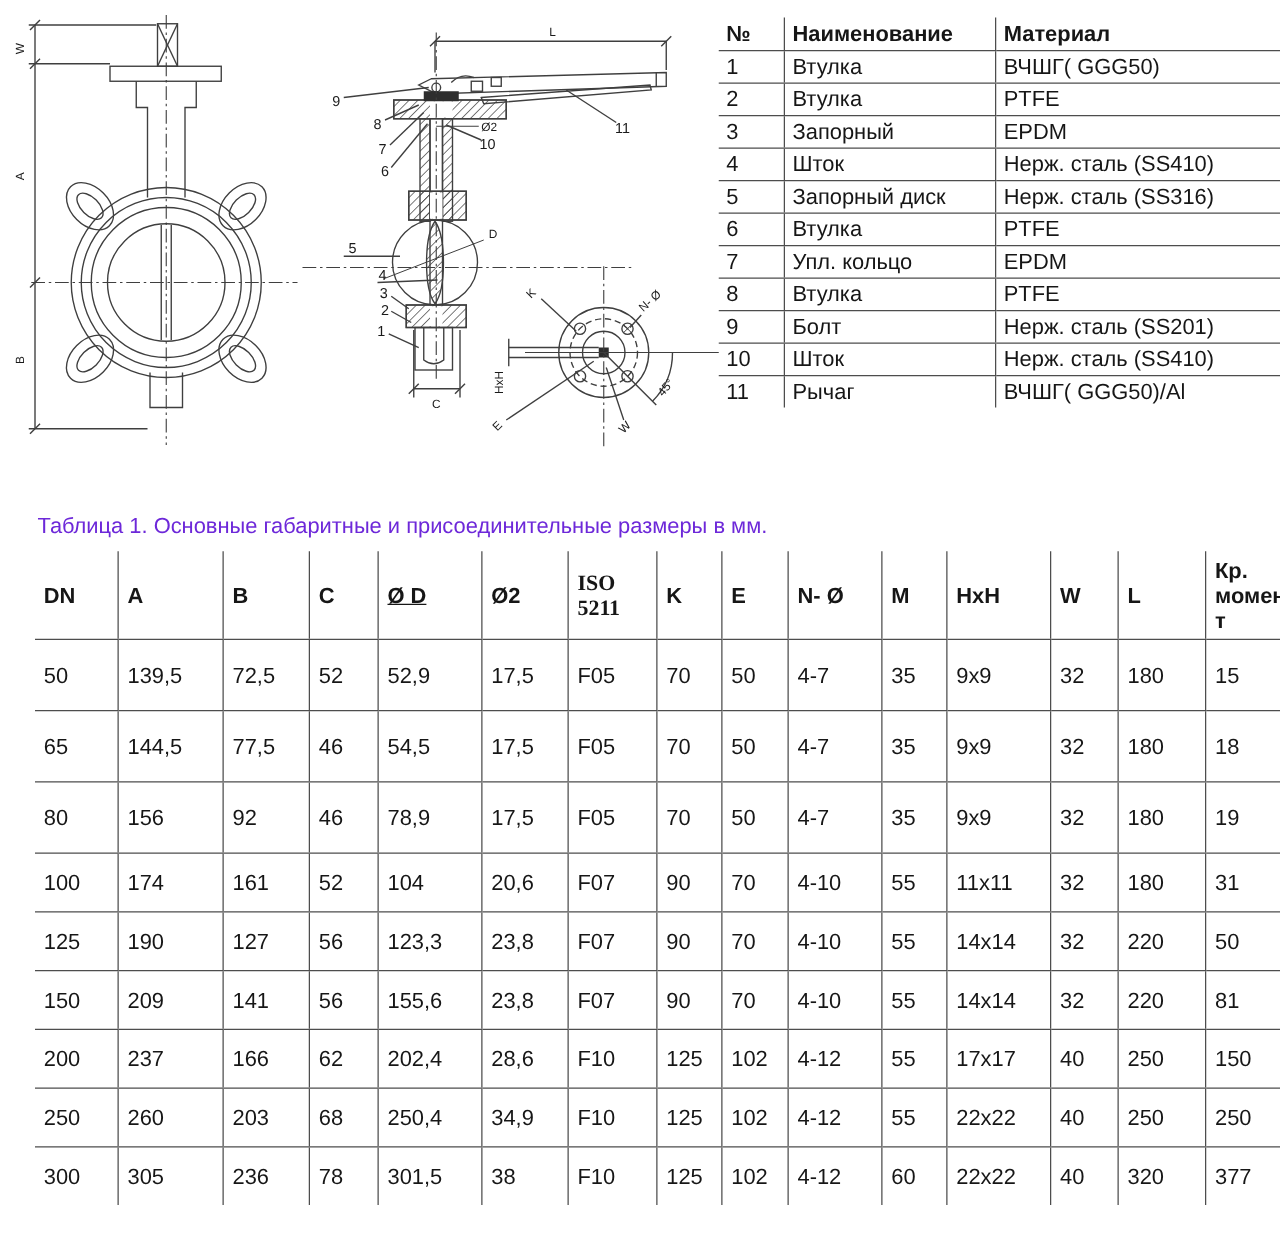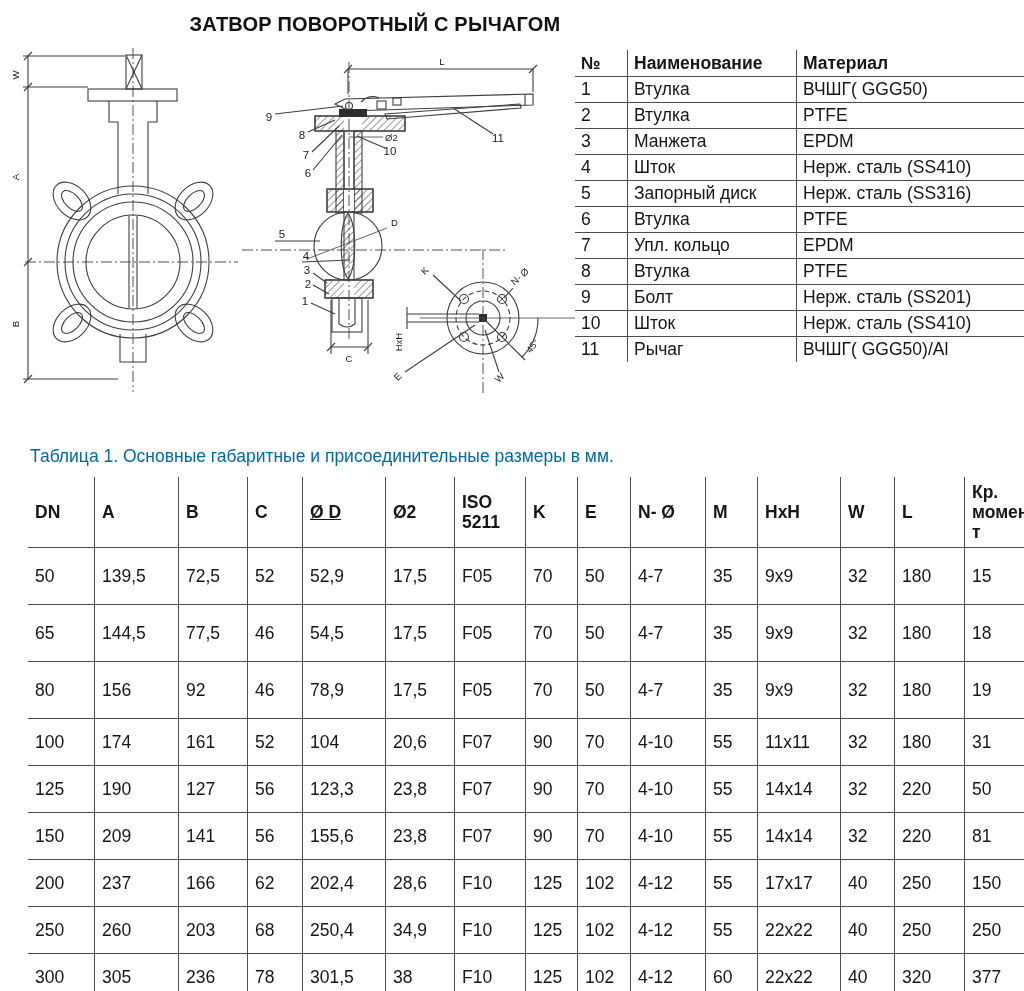--- a/index.html
+++ b/index.html
@@ -30,21 +30,21 @@
     border-bottom:1.5px solid #4d4d4d;white-space:nowrap;overflow:hidden;
   }
   .parts-table th{font-weight:bold;height:26px;}
   .parts-table th:nth-child(1){width:44px;}
   .parts-table th:nth-child(2){width:160px;}
   .parts-table th:nth-child(3){width:233px;}
   .parts-table th + th, .parts-table td + td{border-left:1.5px solid #4d4d4d;}
   .parts-table tbody tr:last-child td{border-bottom:none;}
 
   
-  .caption{margin:36px 0 10px 30px;font-size:17.5px;color:#0369a1;}
+  .caption{margin:36px 0 10px 30px;font-size:17.5px;color:#6d28d9;}
 
   
   .dims-table{
     margin-left:28px;width:978px;border-collapse:collapse;
     table-layout:fixed;font-size:17.5px;
   }
   .dims-table th,.dims-table td{
     text-align:left;vertical-align:middle;padding:2px 2px 2px 7px;
     border-bottom:1.5px solid #4d4d4d;border-left:1.5px solid #4d4d4d;
     overflow:hidden;
@@ -67,21 +67,20 @@
   .drawing .whitefill{fill:#fff;stroke:none;}
   .drawing text{stroke:none;fill:#1a1a1a;font-family:"Liberation Sans",sans-serif;}
   .drawing .lbl{font-size:11.5px;}
   .drawing .sm{font-size:9.5px;}
 </style>
 </head>
 <body>
 
 <div class="page">
 
-  <h1 class="title">ЗАТВОР ПОВОРОТНЫЙ С РЫЧАГОМ</h1>
 
   <div class="top-section">
 
     <svg class="drawing" viewBox="0 0 570 358" width="570" height="358">
       <defs>
         <pattern id="hatch" width="5" height="5" patternUnits="userSpaceOnUse" patternTransform="rotate(45)">
           <line x1="0" y1="0" x2="0" y2="5" stroke="#5a5a5a" stroke-width="1"></line>
         </pattern>
       </defs>
 
@@ -276,21 +275,21 @@
             <td>Втулка</td>
             <td>ВЧШГ( GGG50)</td>
           </tr>
           <tr>
             <td>2</td>
             <td>Втулка</td>
             <td>PTFE</td>
           </tr>
           <tr>
             <td>3</td>
-            <td>Манжета</td>
+            <td>Запорный</td>
             <td>EPDM</td>
           </tr>
           <tr>
             <td>4</td>
             <td>Шток</td>
             <td>Нерж. сталь (SS410)</td>
           </tr>
           <tr>
             <td>5</td>
             <td>Запорный диск</td>
@@ -334,21 +333,21 @@
 
   <table class="dims-table">
     <thead>
       <tr>
           <th style="width: 57px;">DN</th>
           <th style="width: 74px;">A</th>
           <th style="width: 59px;">B</th>
           <th style="width: 45px;">C</th>
           <th style="width: 73px; text-decoration: underline;">Ø D</th>
           <th style="width: 59px;">Ø2</th>
-          <th style="width: 61px;">ISO
+          <th style="width: 61px; font-family: Liberation Serif, serif;">ISO
 5211</th>
           <th style="width: 42px;">K</th>
           <th style="width: 43px;">E</th>
           <th style="width: 65px;">N- Ø</th>
           <th style="width: 42px;">M</th>
           <th style="width: 73px;">HxH</th>
           <th style="width: 44px;">W</th>
           <th style="width: 60px;">L</th>
           <th style="width: 75px;">Кр.
 момен

